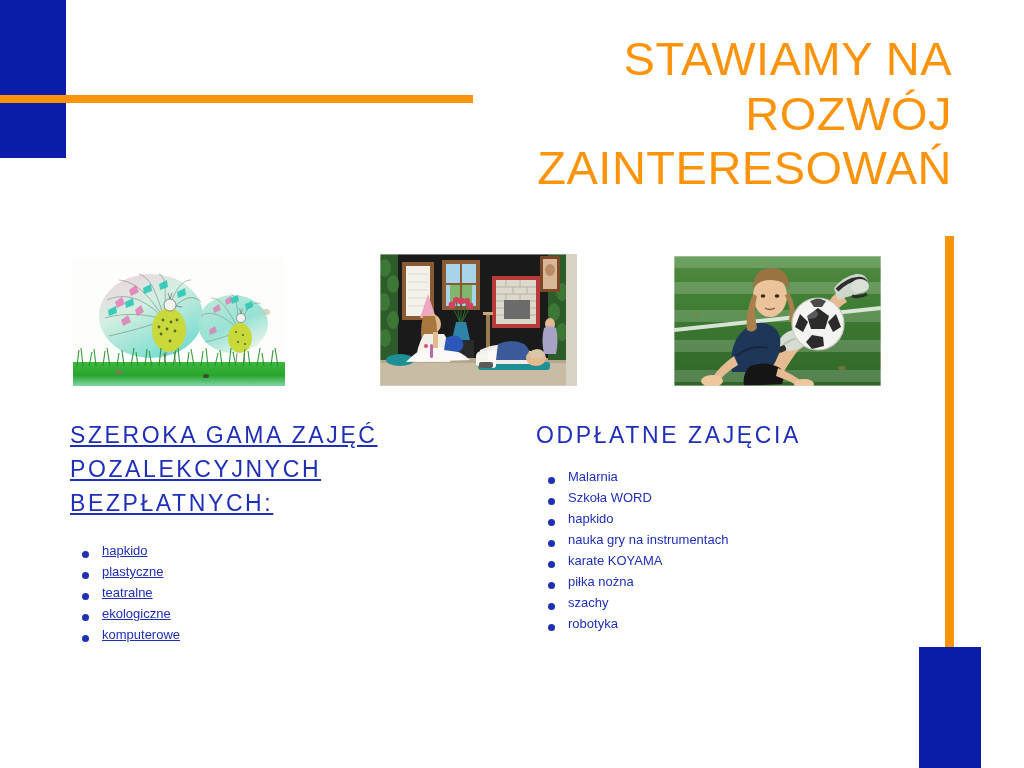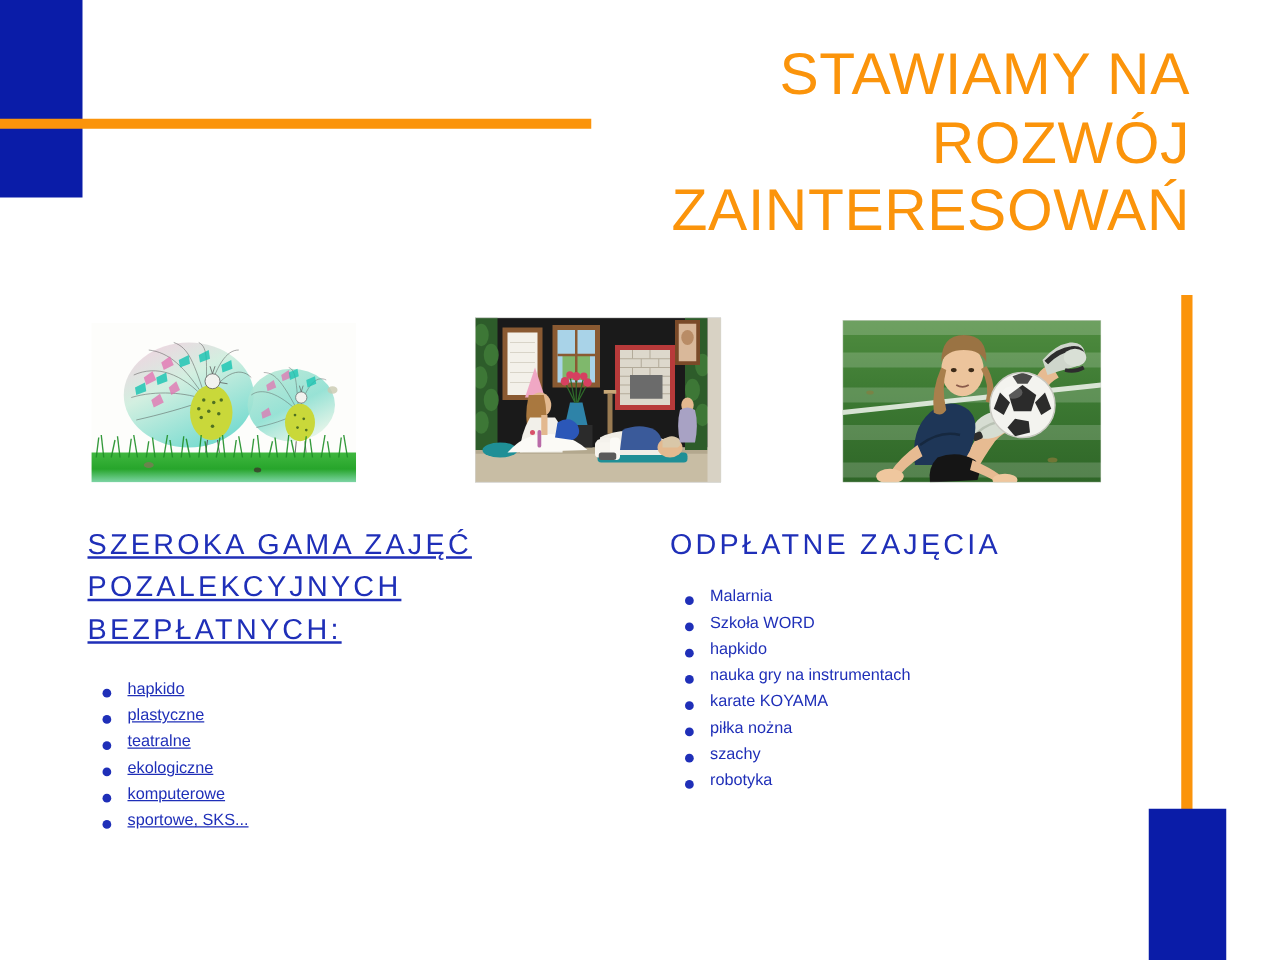--- a/index.html
+++ b/index.html
@@ -439,21 +439,20 @@
   </div>
 
   <div class="col" id="col-left">
     <h2 class="col-heading">SZEROKA GAMA ZAJĘĆ POZALEKCYJNYCH BEZPŁATNYCH:</h2>
     <ul class="bullets">
       <li><span class="bullet-dot"></span><span>hapkido</span></li>
       <li><span class="bullet-dot"></span><span>plastyczne</span></li>
       <li><span class="bullet-dot"></span><span>teatralne</span></li>
       <li><span class="bullet-dot"></span><span>ekologiczne</span></li>
       <li><span class="bullet-dot"></span><span>komputerowe</span></li>
-      <li><span class="bullet-dot"></span><span>sportowe, SKS...</span></li>
     </ul>
   </div>
 
   <div class="col" id="col-right">
     <h2 class="col-heading">ODPŁATNE ZAJĘCIA</h2>
     <ul class="bullets">
       <li><span class="bullet-dot"></span><span>Malarnia</span></li>
       <li><span class="bullet-dot"></span><span>Szkoła WORD</span></li>
       <li><span class="bullet-dot"></span><span>hapkido</span></li>
       <li><span class="bullet-dot"></span><span>nauka gry na instrumentach</span></li>

